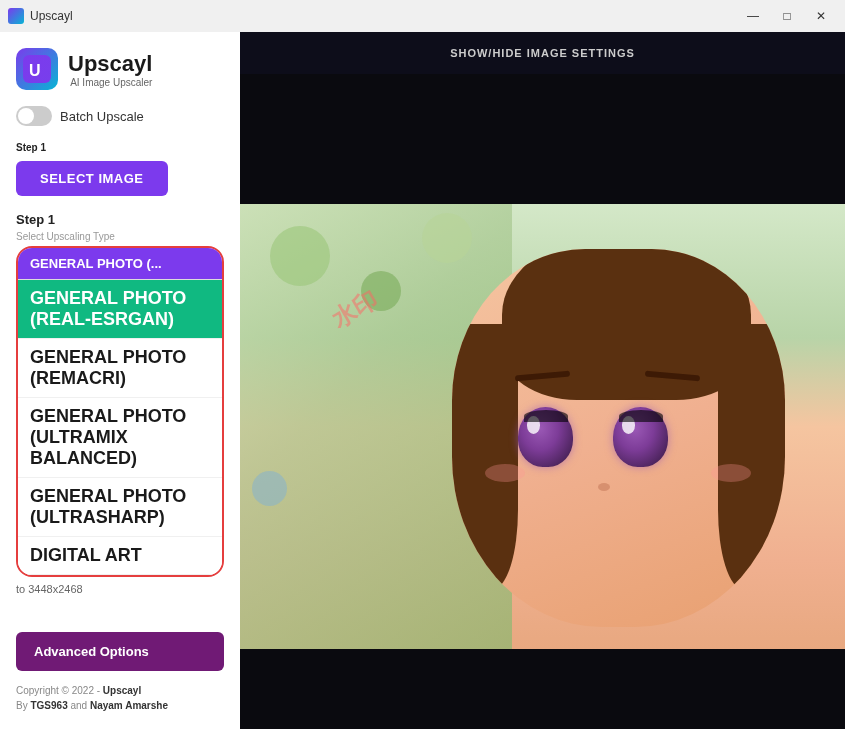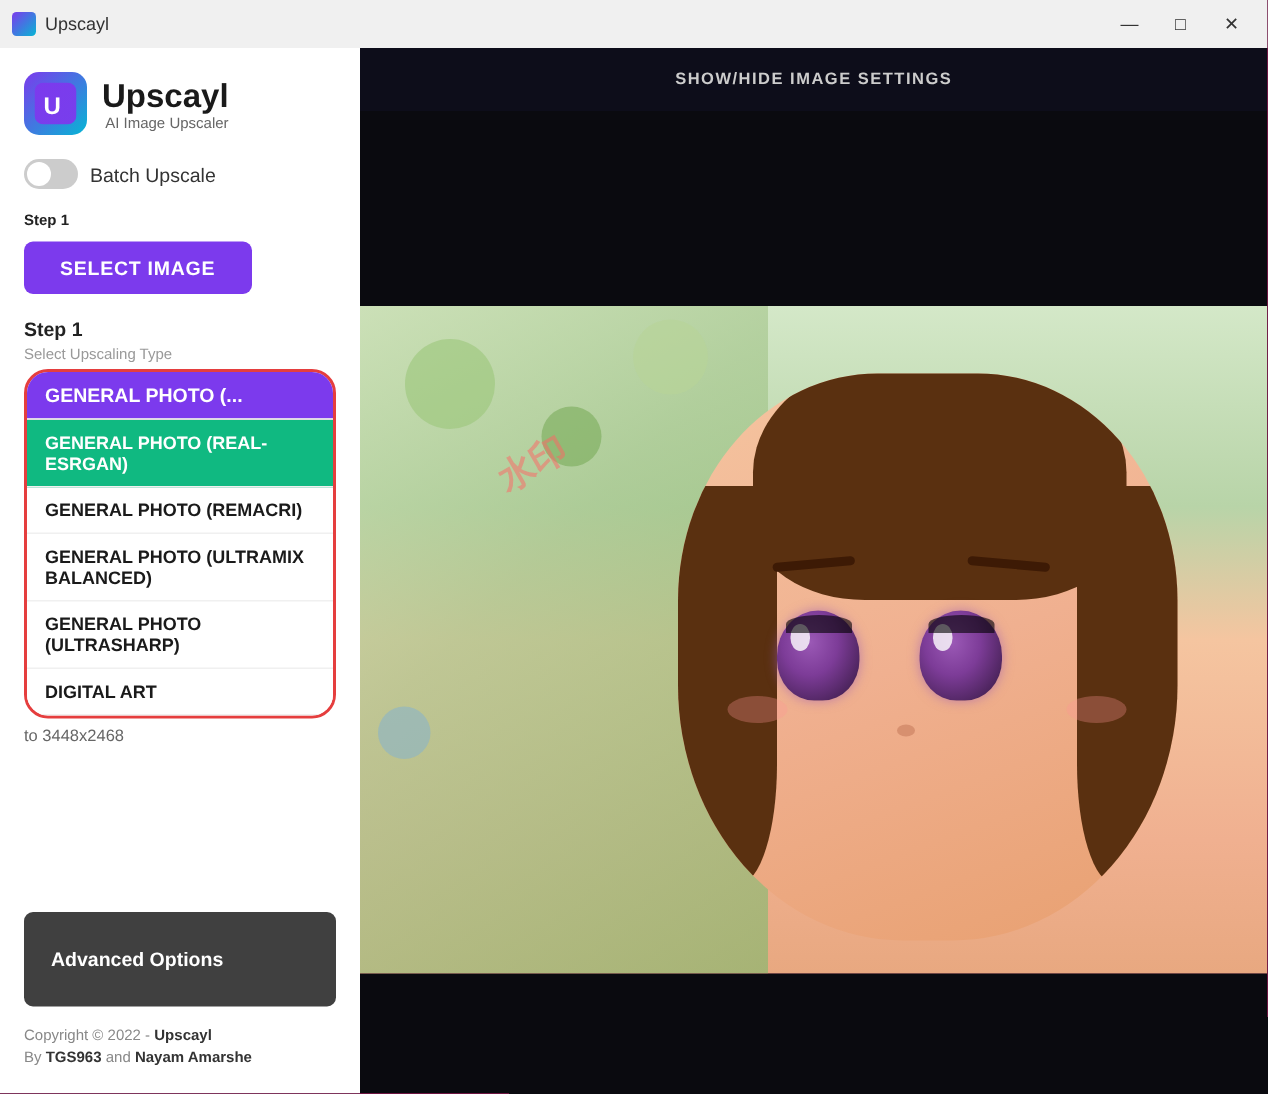--- a/index.html
+++ b/index.html
@@ -186,45 +186,45 @@
       justify-content: space-between;
     }
 
     .dropdown-list {
       background: white;
       border-top: 1px solid #ddd;
     }
 
     .dropdown-item {
       padding: 8px 12px;
-      font-size: 12px;
+      font-size: 18px;
       font-weight: 700;
       color: #1a1a1a;
       cursor: pointer;
       border-bottom: 1px solid #f0f0f0;
     }
     .dropdown-item.active {
       background: #10b981;
       color: white;
     }
 
     
     .upscale-info {
       font-size: 11px;
       color: #666;
       margin: 6px 0;
     }
 
     
     .advanced-options-btn {
-      background: #404040;
+      background: #701a75;
       color: white;
       border: none;
       border-radius: 6px;
-      padding: 24px 18px;
+      padding: 12px 18px;
       font-size: 13px;
       font-weight: 600;
       cursor: pointer;
       width: 100%;
       text-align: left;
       margin-top: auto;
     }
 
     .sidebar-footer {
       margin-top: 12px;

